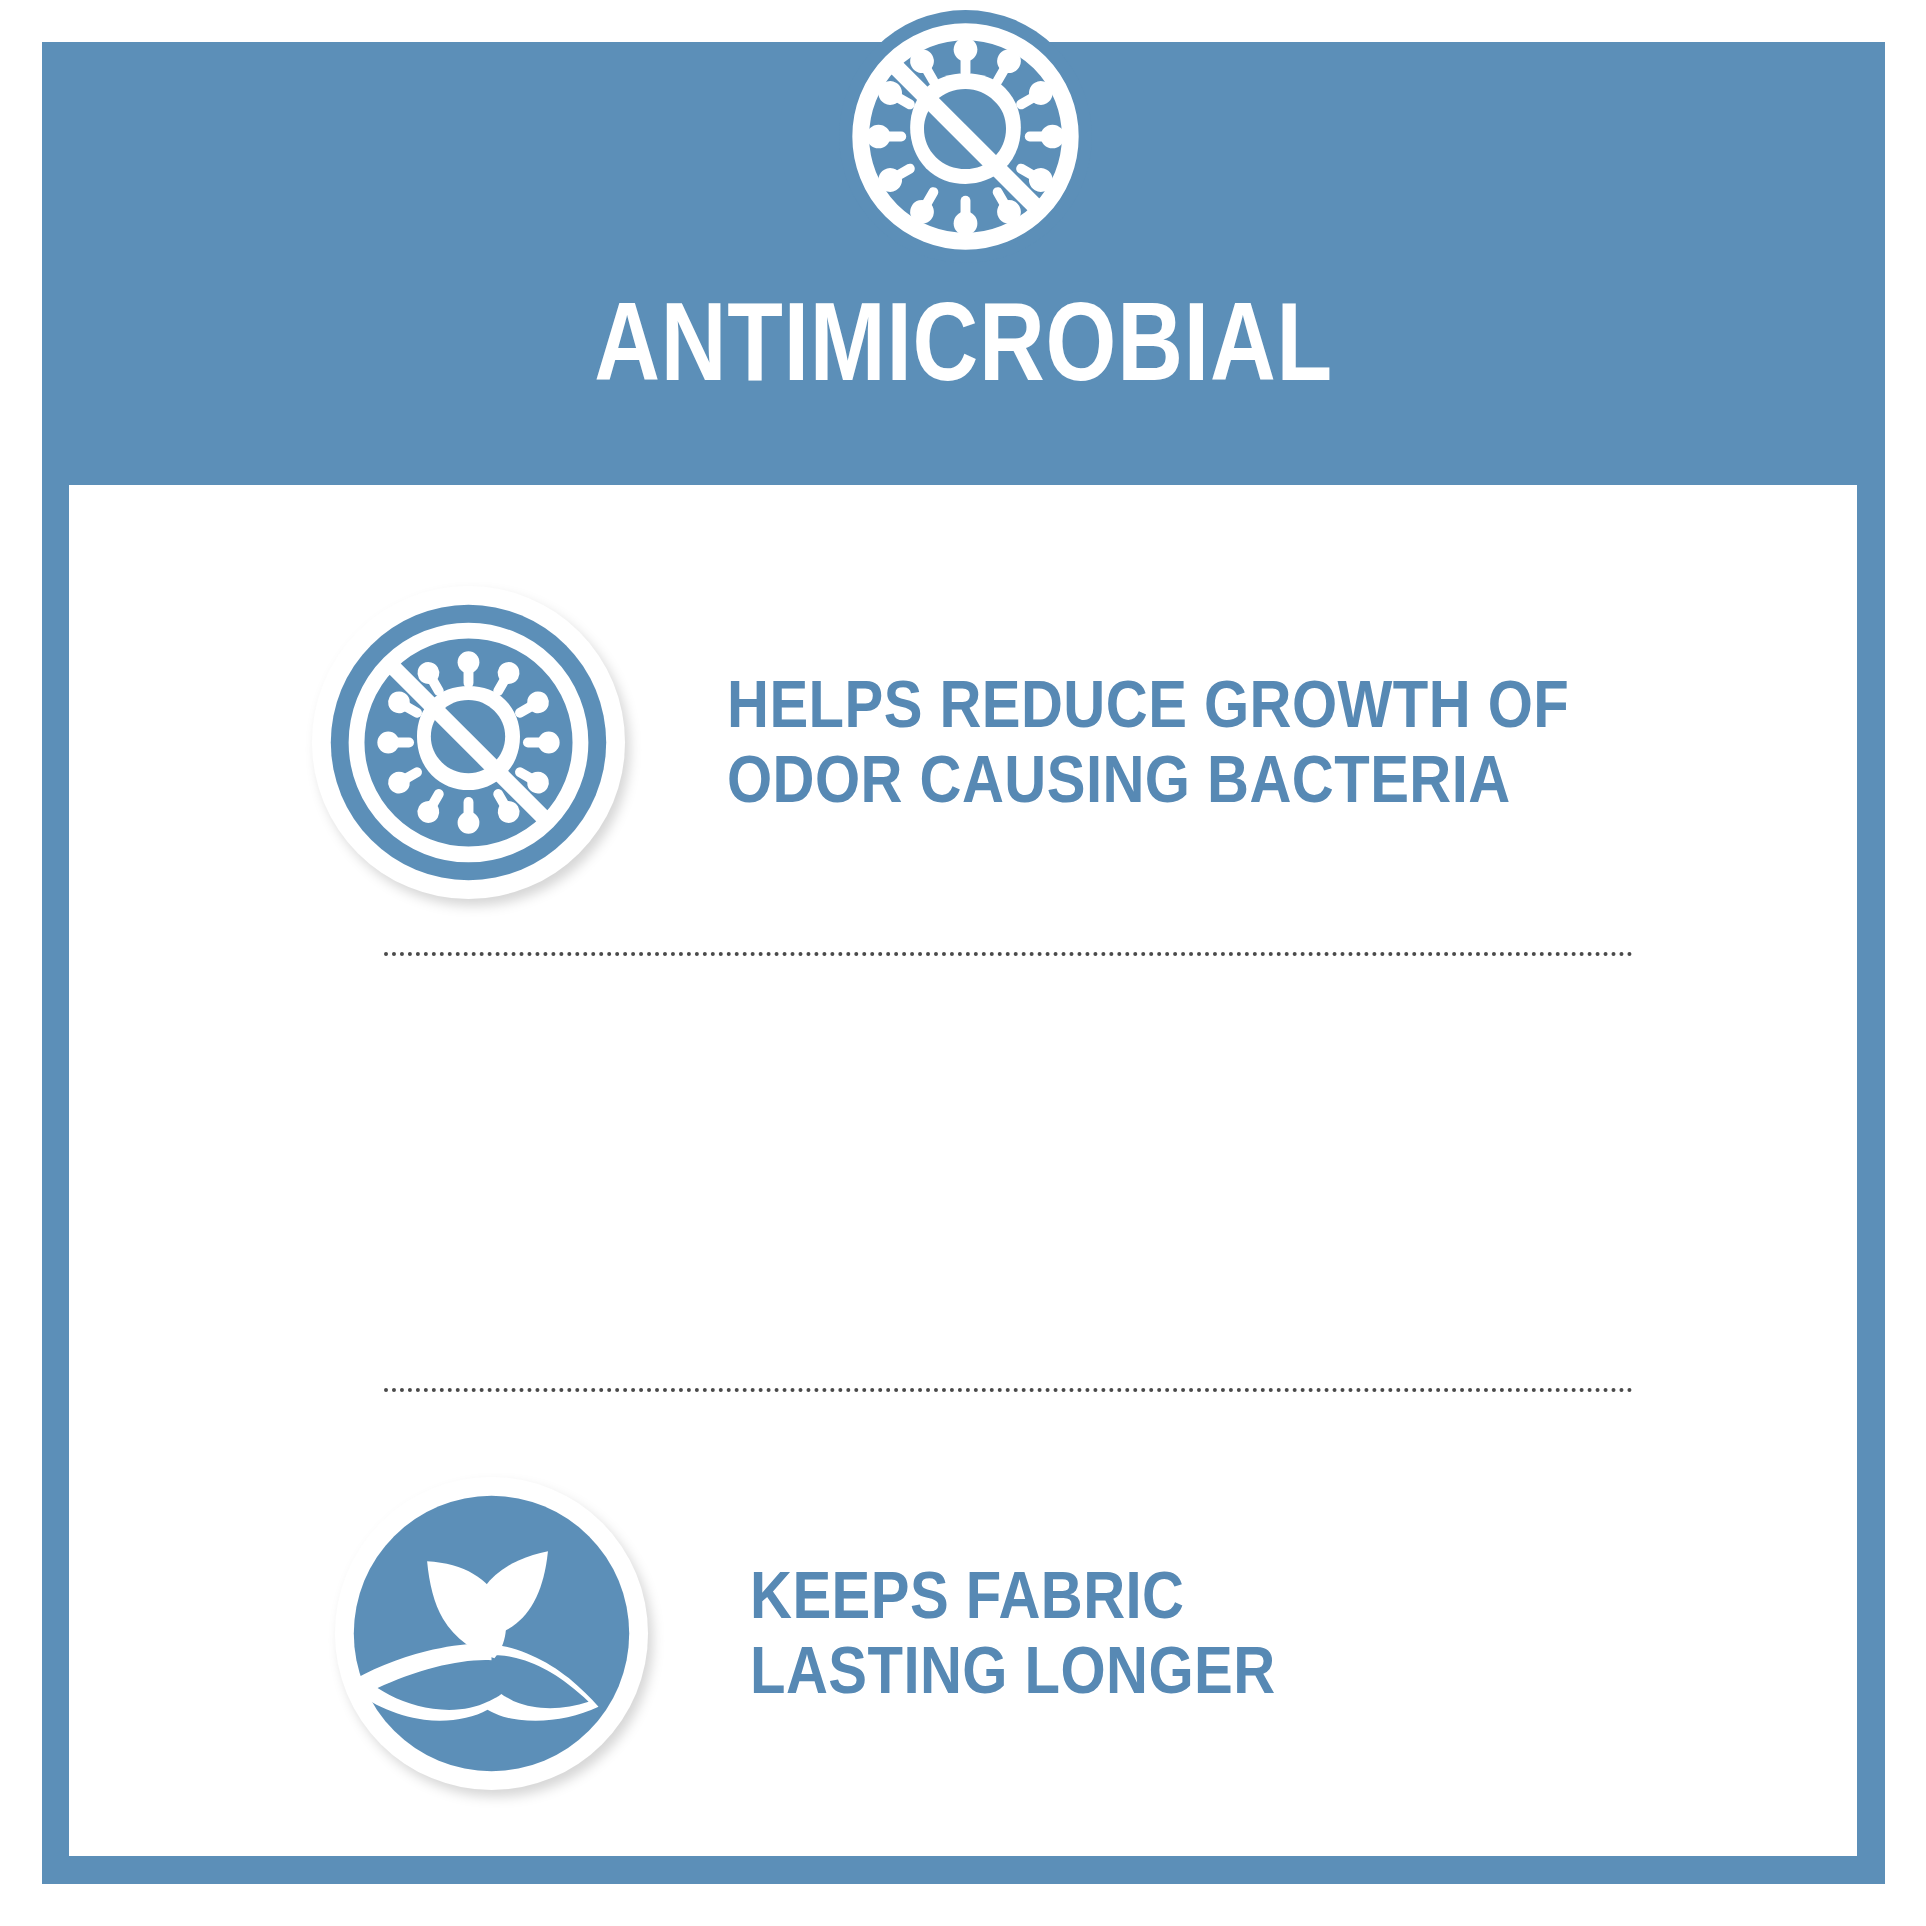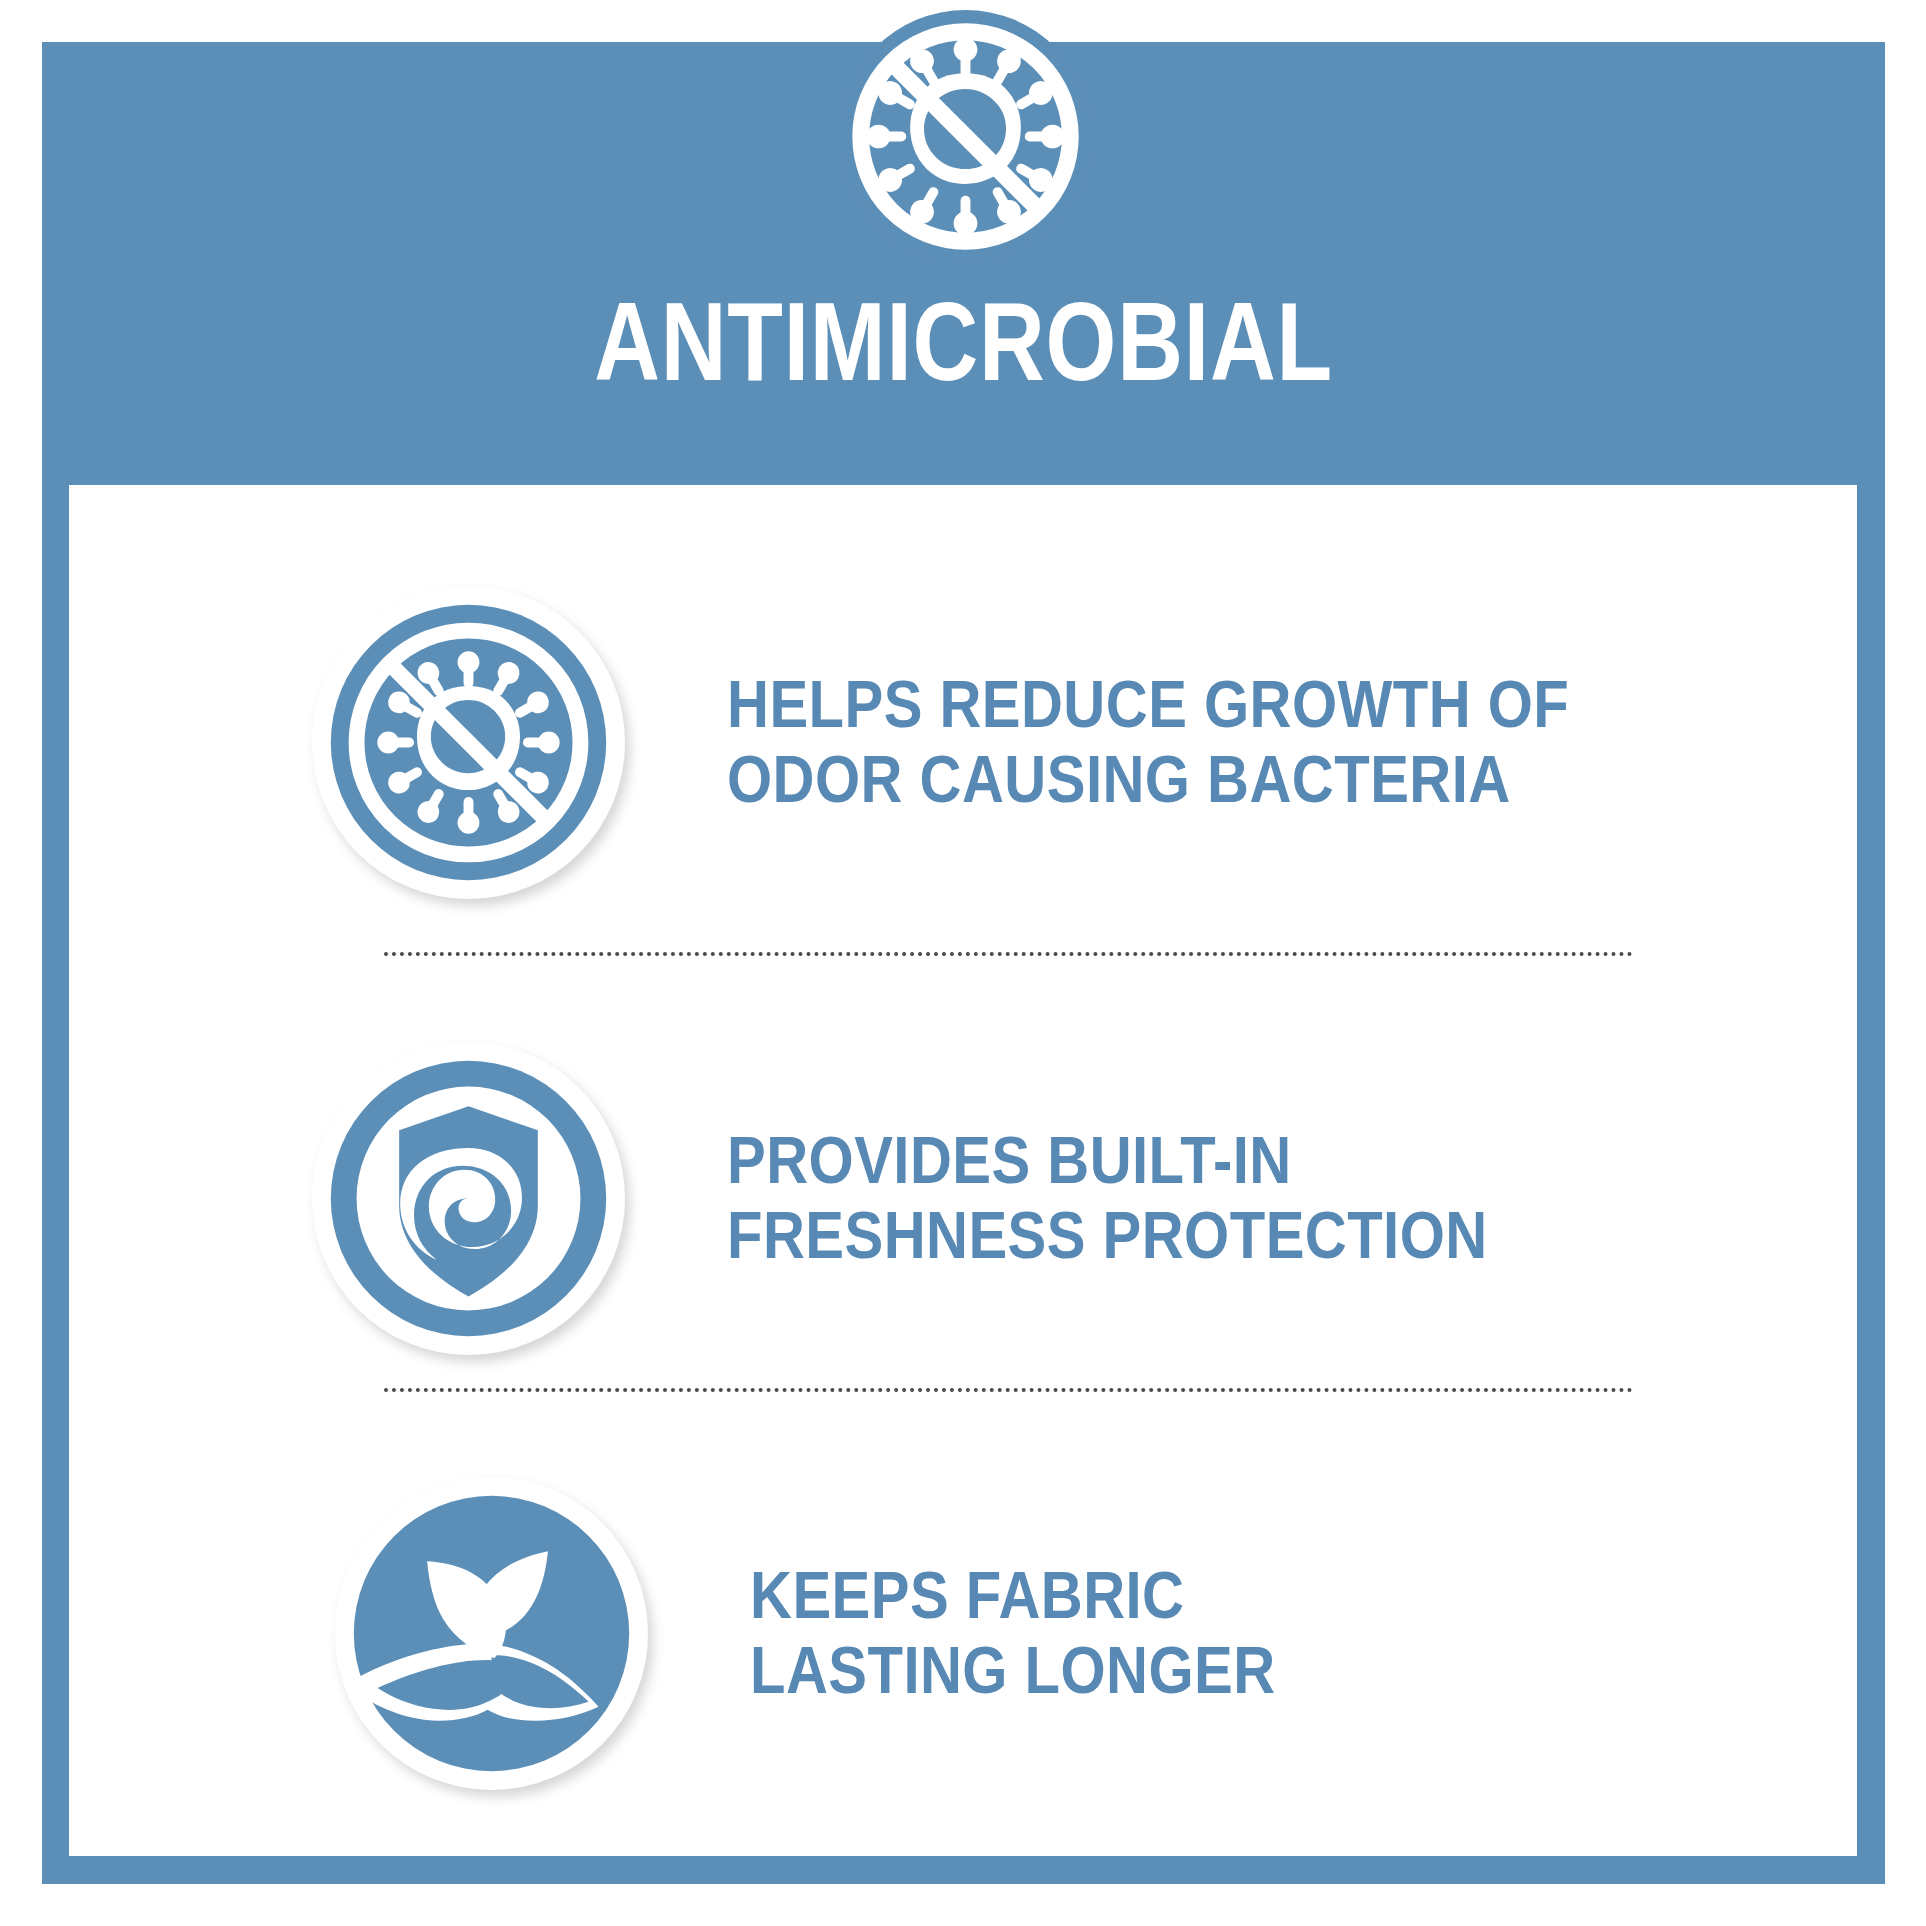--- a/index.html
+++ b/index.html
@@ -319,58 +319,20 @@
           </g>
           <line x1="82" y1="82" x2="240" y2="240" stroke="#ffffff" stroke-width="16"></line>
         </svg>
       </div>
       <div class="feature-text">
         <span class="line">HELPS REDUCE GROWTH OF</span>
         <span class="line">ODOR CAUSING BACTERIA</span>
       </div>
     </div>
 
-    <div class="feature-row row-2">
-      <div class="feature-icon">
-        <svg viewBox="0 0 322 322" xmlns="http://www.w3.org/2000/svg">
-          <circle cx="161" cy="161" r="158" fill="#ffffff"></circle>
-          <circle cx="161" cy="161" r="139" fill="#5c8fb8"></circle>
-          <circle cx="161" cy="161" r="113" fill="#ffffff"></circle>
-
-          <path d="M161 68
-                   L 231 92
-                   L 231 168
-                   c 0 42 -34 72 -70 92
-                   c -36 -20 -70 -50 -70 -92
-                   L 91 92 Z" fill="#5c8fb8"></path>
-
-          <path d="M161 110
-                   c 32 0 54 22 54 50
-                   c 0 28 -22 50 -50 50
-                   c -25 0 -44 -18 -44 -41
-                   c 0 -21 16 -37 36 -37
-                   c 18 0 31 13 31 30
-                   c 0 13 -9 23 -21 23
-                   c -9 0 -16 -6 -16 -14
-                   c 0 -6 4 -10 9 -10
-                   c -14 0 -23 10 -23 23
-                   c 0 16 13 28 30 28
-                   c 21 0 37 -17 37 -39
-                   c 0 -26 -21 -45 -49 -45
-                   c -28 0 -49 21 -49 50
-                   c 0 19 9 35 23 45
-                   c -22 -10 -37 -31 -37 -57
-                   c 0 -33 27 -56 69 -56 Z" fill="#ffffff"></path>
-        </svg>
-      </div>
-      <div class="feature-text">
-        <span class="line">PROVIDES BUILT-IN</span>
-        <span class="line">FRESHNESS PROTECTION</span>
-      </div>
-    </div>
 
     <div class="feature-row row-3">
       <div class="feature-icon">
         <svg viewBox="0 0 322 322" xmlns="http://www.w3.org/2000/svg">
           <circle cx="161" cy="161" r="158" fill="#ffffff"></circle>
           <circle cx="161" cy="161" r="139" fill="#5c8fb8"></circle>
           <g fill="#ffffff">
 
             <path d="M96 88
                      c 38 2 62 18 74 42

